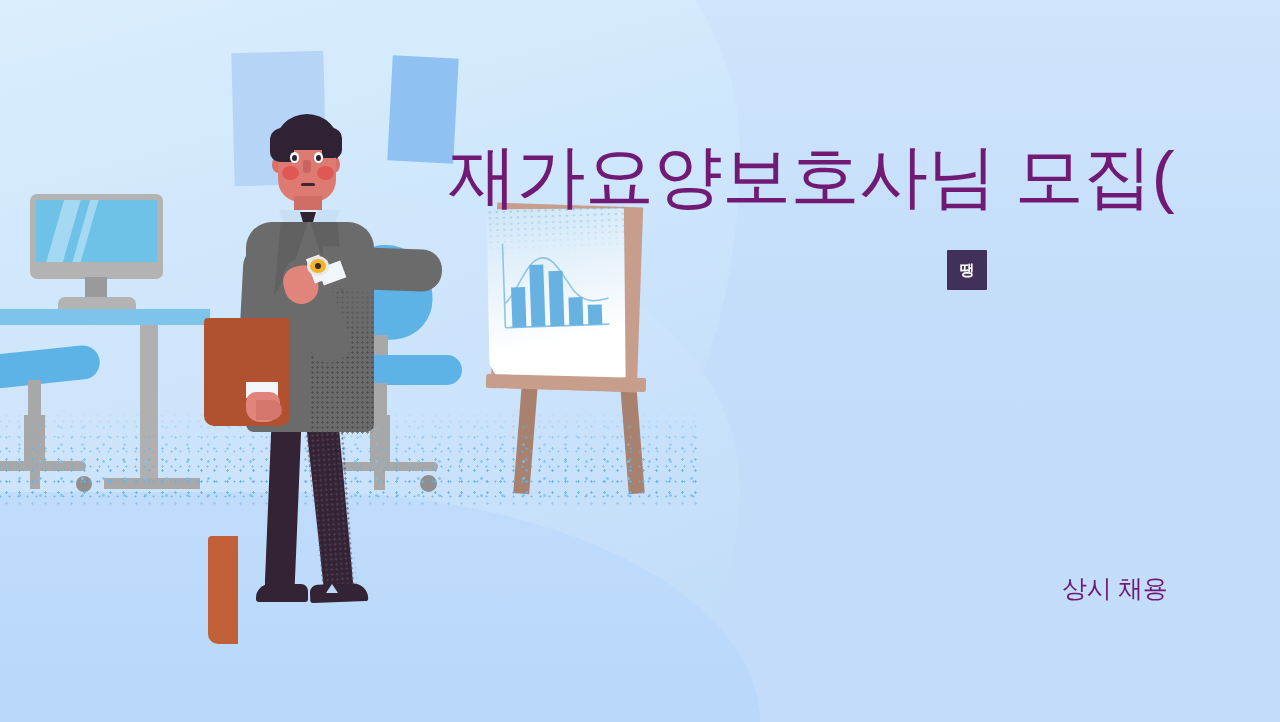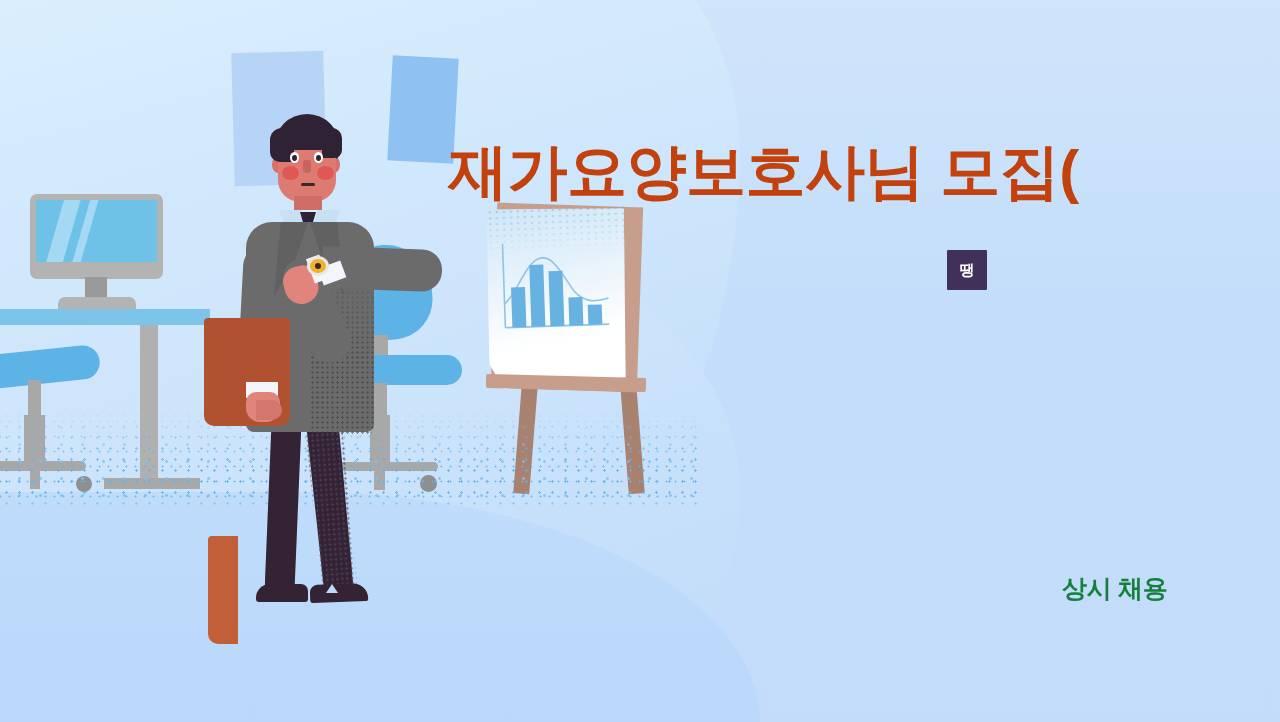--- a/index.html
+++ b/index.html
@@ -321,23 +321,23 @@
     position:absolute; left:126px; top:484px; width:12px; height:9px;
     background:#bcd9f8; clip-path: polygon(50% 0, 100% 100%, 0 100%);
   }
 
   
   .title {
     position: absolute;
     left: 448px;
     top: 137px;
     width: 740px;
-    font-size: 60px;
-    font-weight: 700;
-    color: #c2410c;
+    font-size: 69px;
+    font-weight: 400;
+    color: #701a75;
     letter-spacing: -0.5px;
     line-height: 1.15;
     white-space: nowrap;
   }
   .company-row {
     position: absolute;
     left: 947px;
     top: 250px;
     display: flex;
     align-items: center;
@@ -359,22 +359,22 @@
     font-size: 30px;
     font-weight: 700;
     color: #111111;
     letter-spacing: -0.5px;
   }
   .hire-status {
     position: absolute;
     left: 1062px;
     top: 572px;
     font-size: 25px;
-    font-weight: 700;
-    color: #15803d;
+    font-weight: 400;
+    color: #701a75;
     letter-spacing: -0.3px;
   }
 </style>
 </head>
 <body>
 
 <div id="poster">
 
   <div class="bg-base"></div>
   <div class="bg-blob"></div>

